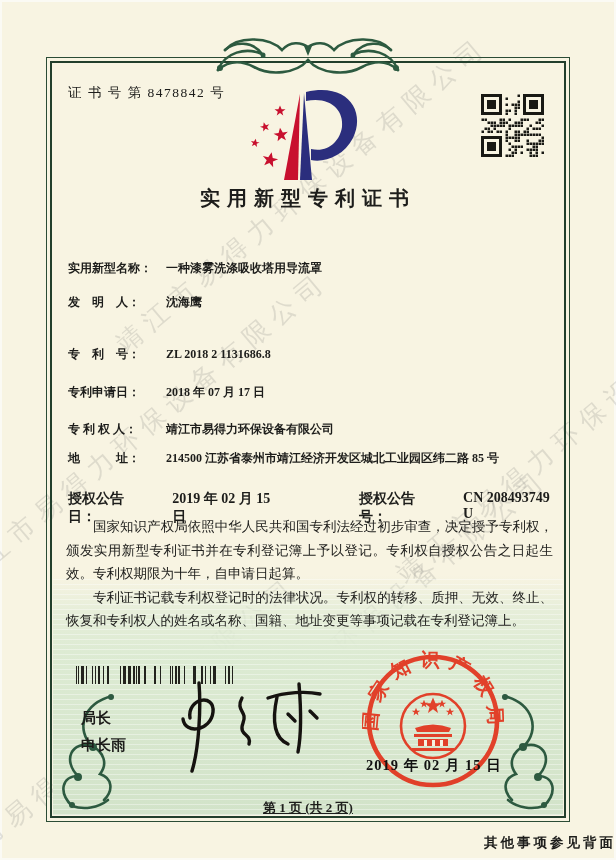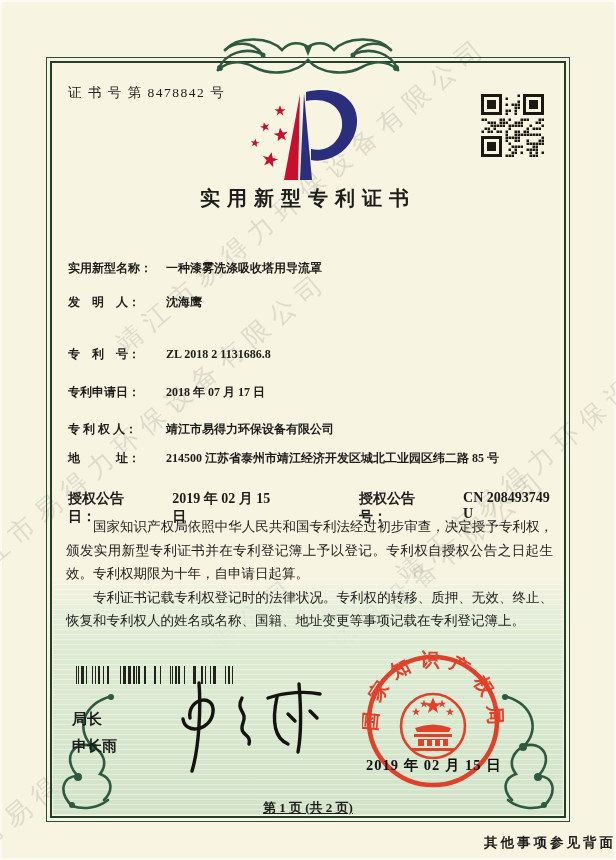--- a/index.html
+++ b/index.html
@@ -53,22 +53,22 @@
                font-weight:600; display:flex;gap:28px; }
   .row-grant .pair2 { margin-left:54px;font-family:Liberation Mono, monospace; }
 
   
   .paras { position:absolute; left:66px; top:515px; width:487px; font-size:13.5px;
            line-height:23.5px; text-align:justify; }
   .paras p { text-indent:2em; }
 
   
   .barcode { position:absolute; left:76px; top:666px; }
-  .director { position:absolute; left:72px; top:705px; font-size:15px; font-weight:600;
-              line-height:27px; font-family:Liberation Sans, sans-serif; }
+  .director { position:absolute; left:81px; top:705px; font-size:15px; font-weight:600;
+              line-height:27px; font-family:Liberation Serif, serif; }
   .signature { position:absolute; left:162px; top:678px; }
   .seal { position:absolute; left:362px; top:650px; }
   .seal-date { position:absolute; left:366px; top:756px; font-size:14.5px; font-weight:700;
                letter-spacing:1px; color:#111; }
   .page-info { position:absolute; left:0; top:799px; width:100%; text-align:center;
                font-size:13px; font-weight:600;text-decoration:underline; }
   .back-note { position:absolute; left:0; top:834px; width:100%; text-align:right;
                font-size:13.5px; font-weight:700; letter-spacing:3px; }
 </style>
 </head>

